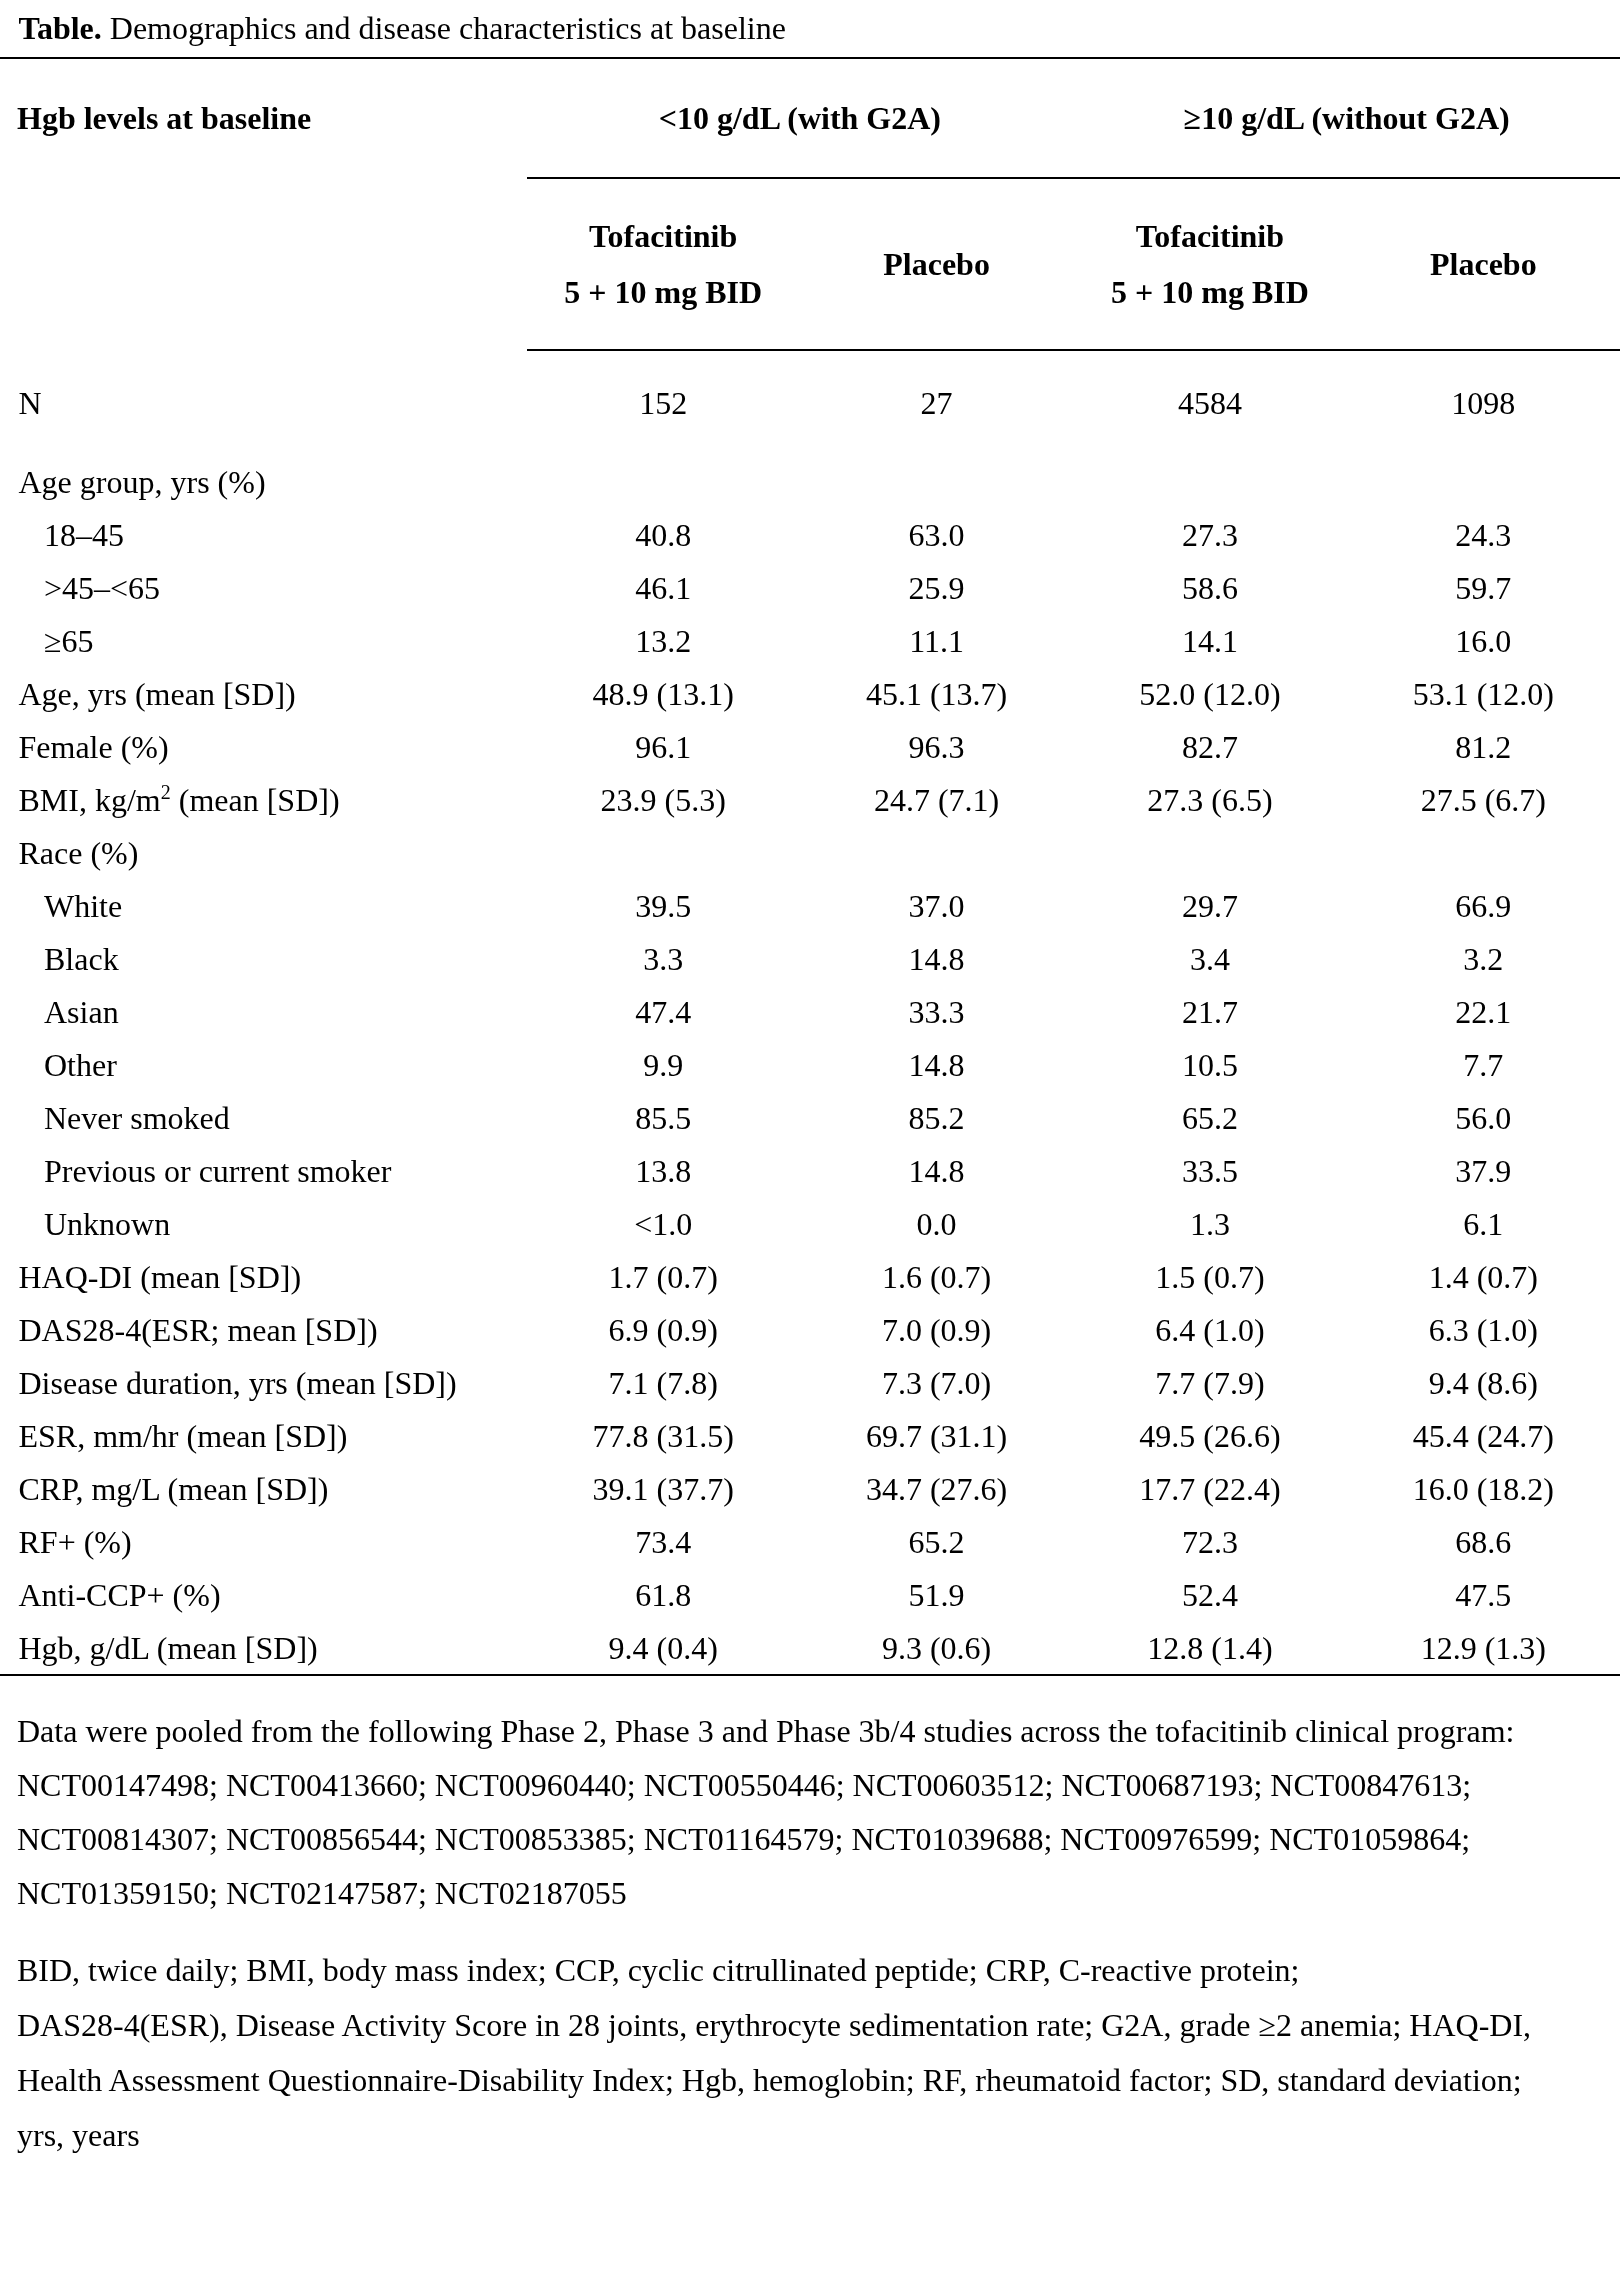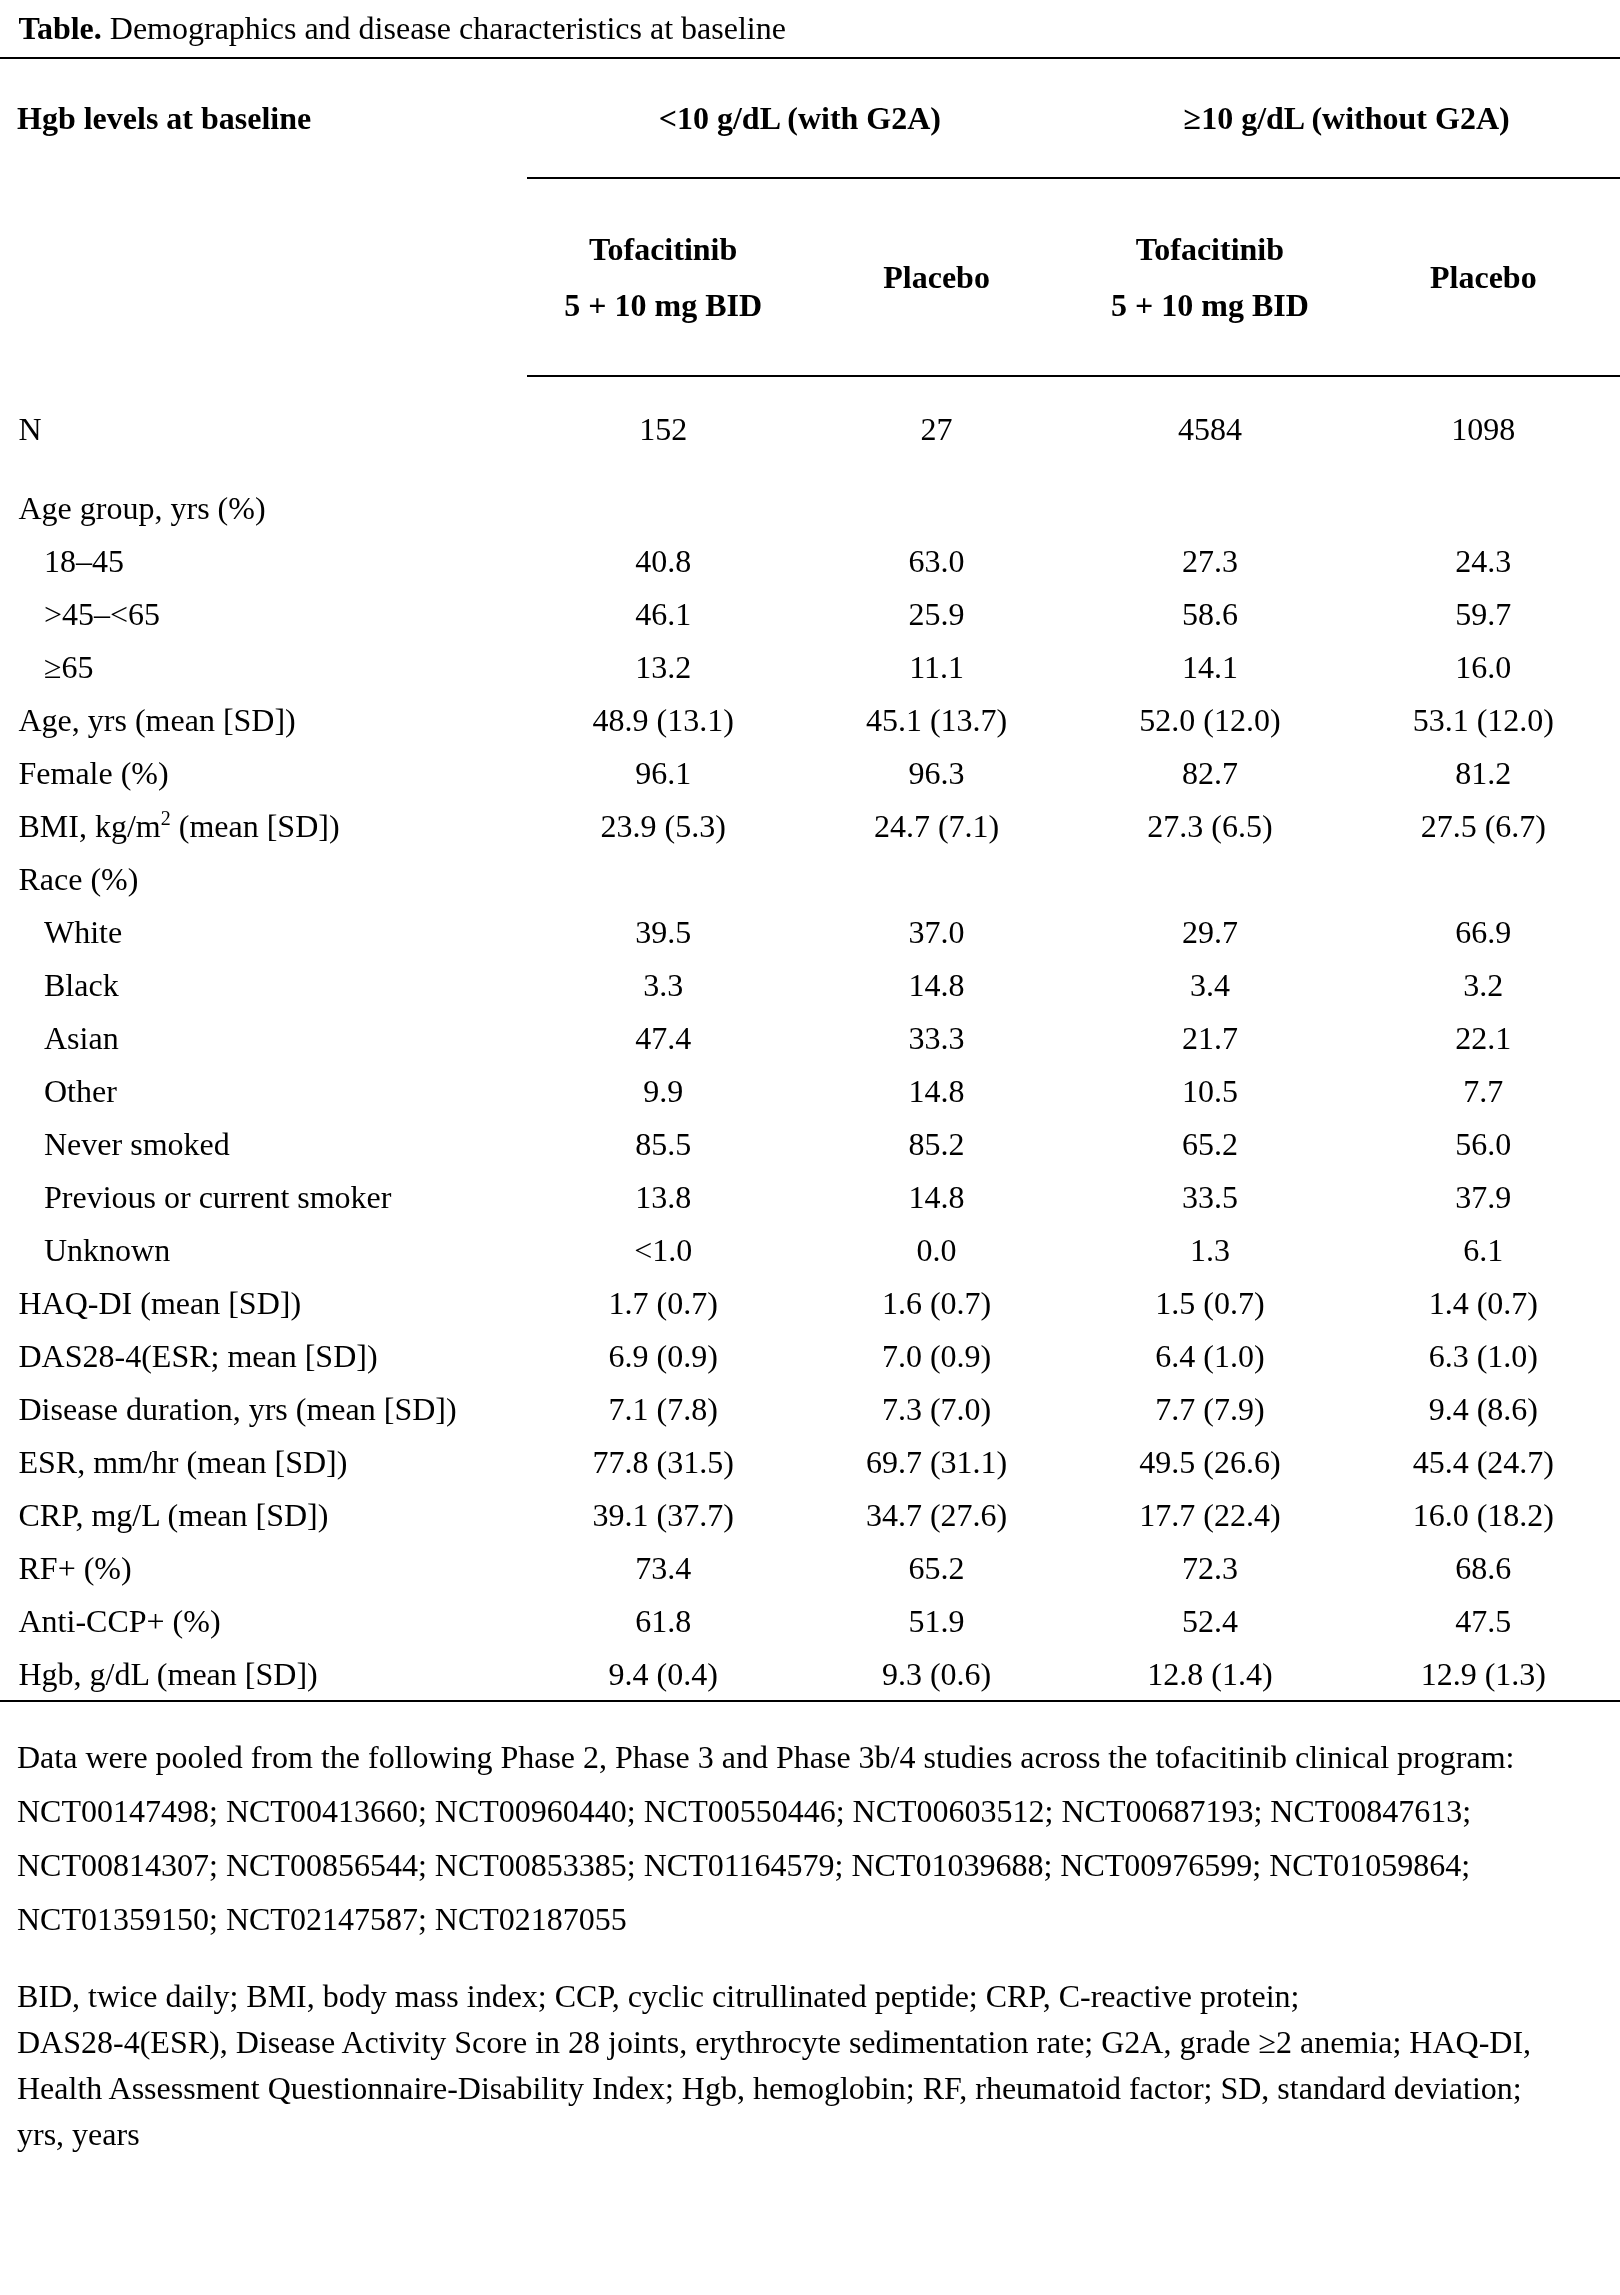--- a/index.html
+++ b/index.html
@@ -5,41 +5,41 @@
   html,body{margin:0;padding:0;background:#ffffff;}
   body{width:1620px;height:2295px;overflow:hidden;color:#000;
        font-family:"Liberation Serif","DejaVu Serif",serif;font-size:32px;}
   .page{width:1620px;height:2295px;position:relative;}
   .title{margin:9.3px 0 0 18.5px;height:48px;line-height:38px;white-space:nowrap;}
   .b{font-weight:bold;}
   table{border-collapse:collapse;table-layout:fixed;width:1620px;}
   col.c0{width:32.5%;}
   col.cd{width:16.875%;}
   tr.h1{height:120px;}
-  tr.h2{height:198px;}
+  tr.h2{height:172px;}
   tr.rN{height:106px;}
   tr.r{height:53px;}
   th,td{padding:0;font-weight:normal;vertical-align:middle;}
   tr.h1 th{border-top:2.6px solid #000;}
   th.grp{border-bottom:2.6px solid #000;font-weight:bold;text-align:center;}
   th.stub{text-align:left;padding-left:17px;font-weight:bold;}
   th.colh{border-bottom:2.6px solid #000;font-weight:bold;text-align:center;}
   th.colh div{line-height:56px;}
   td.lbl{text-align:left;padding-left:18.5px;white-space:nowrap;}
   tr.sub td.lbl{padding-left:44px;}
   td.val{text-align:center;white-space:nowrap;}
   tr.last td{border-bottom:2.6px solid #000;}
   sup{font-size:20px;vertical-align:super;line-height:0;}
   .foot{margin-left:17px;white-space:nowrap;}
   .fn1{margin-top:28px;}
   .fn1 div{line-height:54px;}
   .fn2{margin-top:25px;}
   .fn2 div{line-height:54px;}
   .fn3{margin-top:26.5px;}
-  .fn3 div{line-height:46px;}
+  .fn3 div{line-height:46px;margin-top:9px;}
 </style>
 </head>
 <body>
 
 <div class="page">
 
   <div class="title"><span class="b">Table.</span><span> Demographics and disease characteristics at baseline</span></div>
 
   <table>
     <colgroup>

